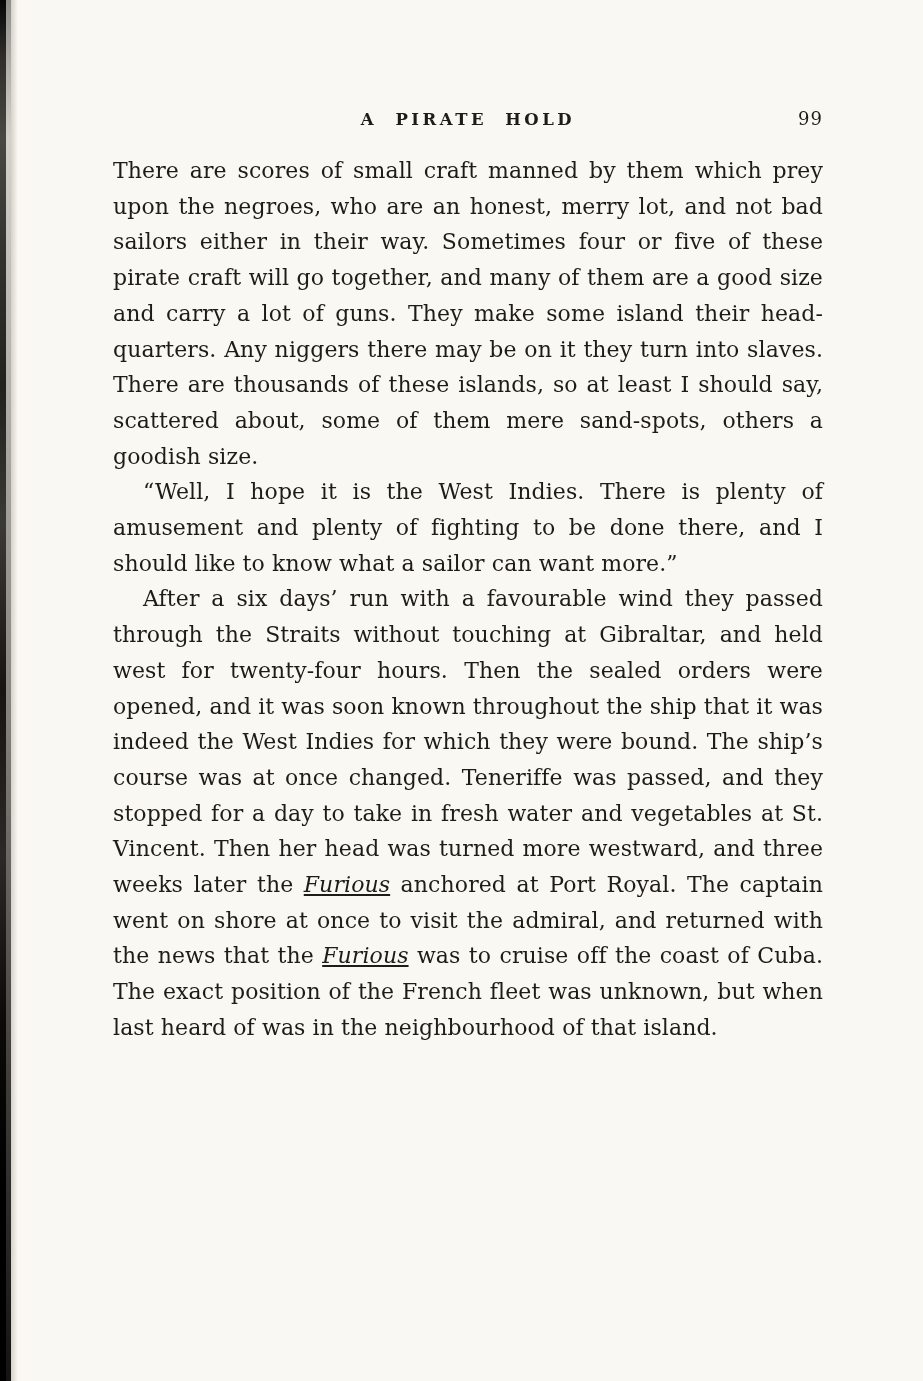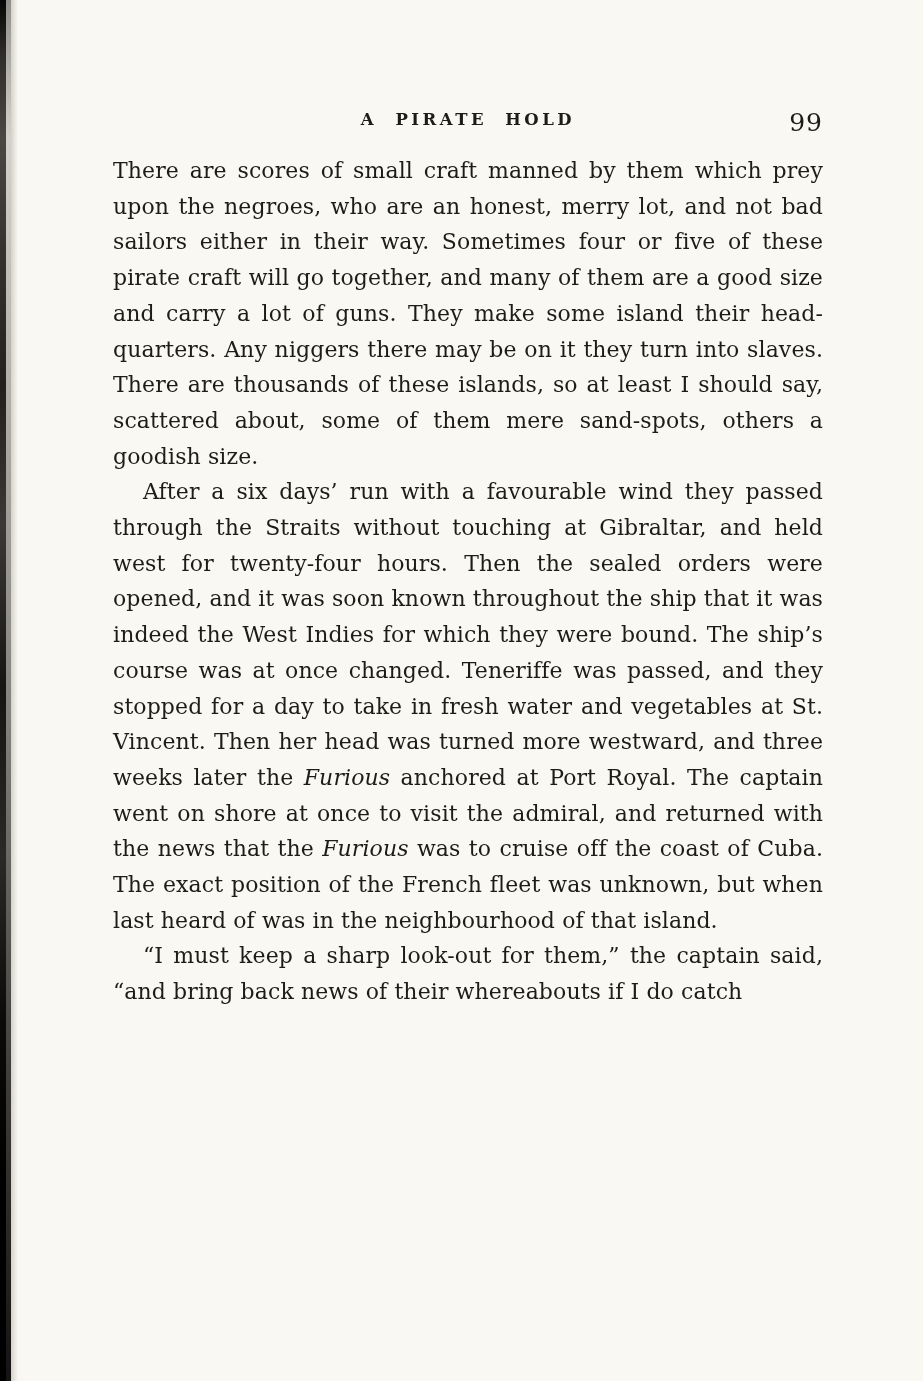--- a/index.html
+++ b/index.html
@@ -59,40 +59,41 @@
     transform: translateX(-50%);
     letter-spacing: 3.5px;
     word-spacing: 9px;
     white-space: nowrap;
     font-weight: 600;
   }
   .page-number {
     position: absolute;
     right: 0;
     top: -2px;
-    font-size: 25px;
+    font-size: 18px;
     letter-spacing: 1px;
   }
 
   .body-text {
     margin-top: 19px;
     font-size: 22px;
     line-height: 35.7px;
     letter-spacing: 0.1px;
     text-align: justify;
   }
   .body-text p {
     margin: 0;
     text-indent: 0;
   }
   .body-text p.indent {
     text-indent: 30px;
   }
   .body-text i {
     font-style: italic;
+    text-decoration: underline;
   }
 </style>
 </head>
 <body>
 
 <div class="page" style="background-color: rgb(250, 248, 242); color: rgb(30, 28, 25); padding-left: 36px;">
 
   <div class="gutter">
     <div class="g1"></div>
     <div class="g2"></div>
@@ -101,18 +102,18 @@
 
   <div class="content">
 
     <div class="page-header">
       <span class="running-title">A PIRATE HOLD</span>
       <span class="page-number">99</span>
     </div>
 
     <div class="body-text" id="paragraphs">
         <p class=""><span>There are scores of small craft manned by them which prey upon the negroes, who are an honest, merry lot, and not bad sailors either in their way.  Sometimes four or five of these pirate craft will go together, and many of them are a good size and carry a lot of guns.  They make some island their head-quarters.  Any niggers there may be on it they turn into slaves.  There are thousands of these islands, so at least I should say, scattered about, some of them mere sand-spots, others a goodish size.</span></p>
+        <p class="indent"><span>“Well, I hope it is the West Indies.  There is plenty of amusement and plenty of fighting to be done there, and I should like to know what a sailor can want more.”</span></p>
         <p class="indent"><span>After a six days’ run with a favourable wind they passed through the Straits without touching at Gibraltar, and held west for twenty-four hours.  Then the sealed orders were opened, and it was soon known throughout the ship that it was indeed the West Indies for which they were bound.  The ship’s course was at once changed.  Teneriffe was passed, and they stopped for a day to take in fresh water and vegetables at St. Vincent.  Then her head was turned more westward, and three weeks later the </span><i>Furious</i><span> anchored at Port Royal.  The captain went on shore at once to visit the admiral, and returned with the news that the </span><i>Furious</i><span> was to cruise off the coast of Cuba.  The exact position of the French fleet was unknown, but when last heard of was in the neighbour­hood of that island.</span></p>
-        <p class="indent"><span>“I must keep a sharp look-out for them,” the captain said, “and bring back news of their whereabouts if I do catch</span></p>
       </div>
 
   </div>
 </div>
 
 </body></html>

